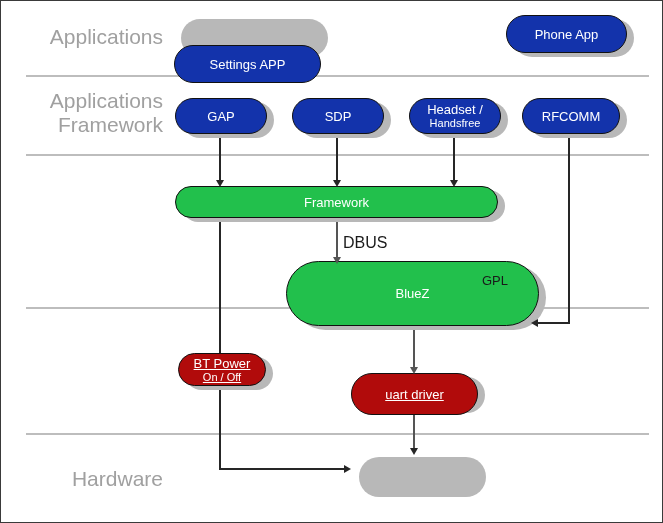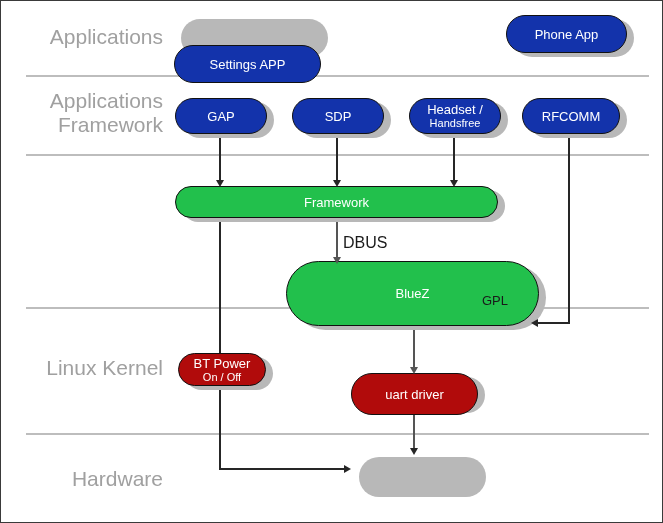--- a/index.html
+++ b/index.html
@@ -51,38 +51,37 @@
     z-index: 3;
   }
   .node-shadow {
     position: absolute;
     border-radius: 999px;
     background: #b8b8b8;
     z-index: 2;
   }
   .node.blue  { background: #1333ab; }
   .node.green { background: #22c04c; }
-  .node.red   { background: #b10b0b; }
+  .node.red   { background: #b10b0b; text-decoration: underline; }
   .node .line1 {
     font-size: 13px;
     line-height: 15px;
   }
   .node .line2 {
     font-size: 11px;
     line-height: 13px;
   }
   .node.big .line1 {
     font-size: 13px;
   }
   .badge {
     position: absolute;
     color: #1a1a1a;
     font-size: 13px;
     z-index: 4;
-    margin-top: 20px;
   }
   
   .vline {
     position: absolute;
     width: 0;
     border-left: 2px solid #262626;
     z-index: 1;
   }
   .vline.gray { border-left-color: #555555; }
   .hline {
@@ -132,21 +131,20 @@
 <div id="canvas">
 
   <div class="divider" style="left:25px; top:74px; width:623px;"></div>
   <div class="divider" style="left:25px; top:153px; width:623px;"></div>
   <div class="divider" style="left:25px; top:306px; width:623px;"></div>
   <div class="divider" style="left:25px; top:432px; width:623px;"></div>
 
   <div class="row-label" style="left:10px; top:24px; width:152px;">Applications</div>
   <div class="row-label" style="left:10px; top:88px; width:152px;">Applications
 Framework</div>
-  <div class="row-label" style="left:10px; top:355px; width:152px;">Linux Kernel</div>
   <div class="row-label" style="left:10px; top:466px; width:152px;">Hardware</div>
 
   <div class="vline" style="left:218px; top:135px; height:48px;"></div>
   <div class="arrow-down" style="left:215px; top:179px;"></div>
 
   <div class="vline" style="left:335px; top:135px; height:48px;"></div>
   <div class="arrow-down" style="left:332px; top:179px;"></div>
 
   <div class="vline" style="left:452px; top:135px; height:48px;"></div>
   <div class="arrow-down" style="left:449px; top:179px;"></div>

